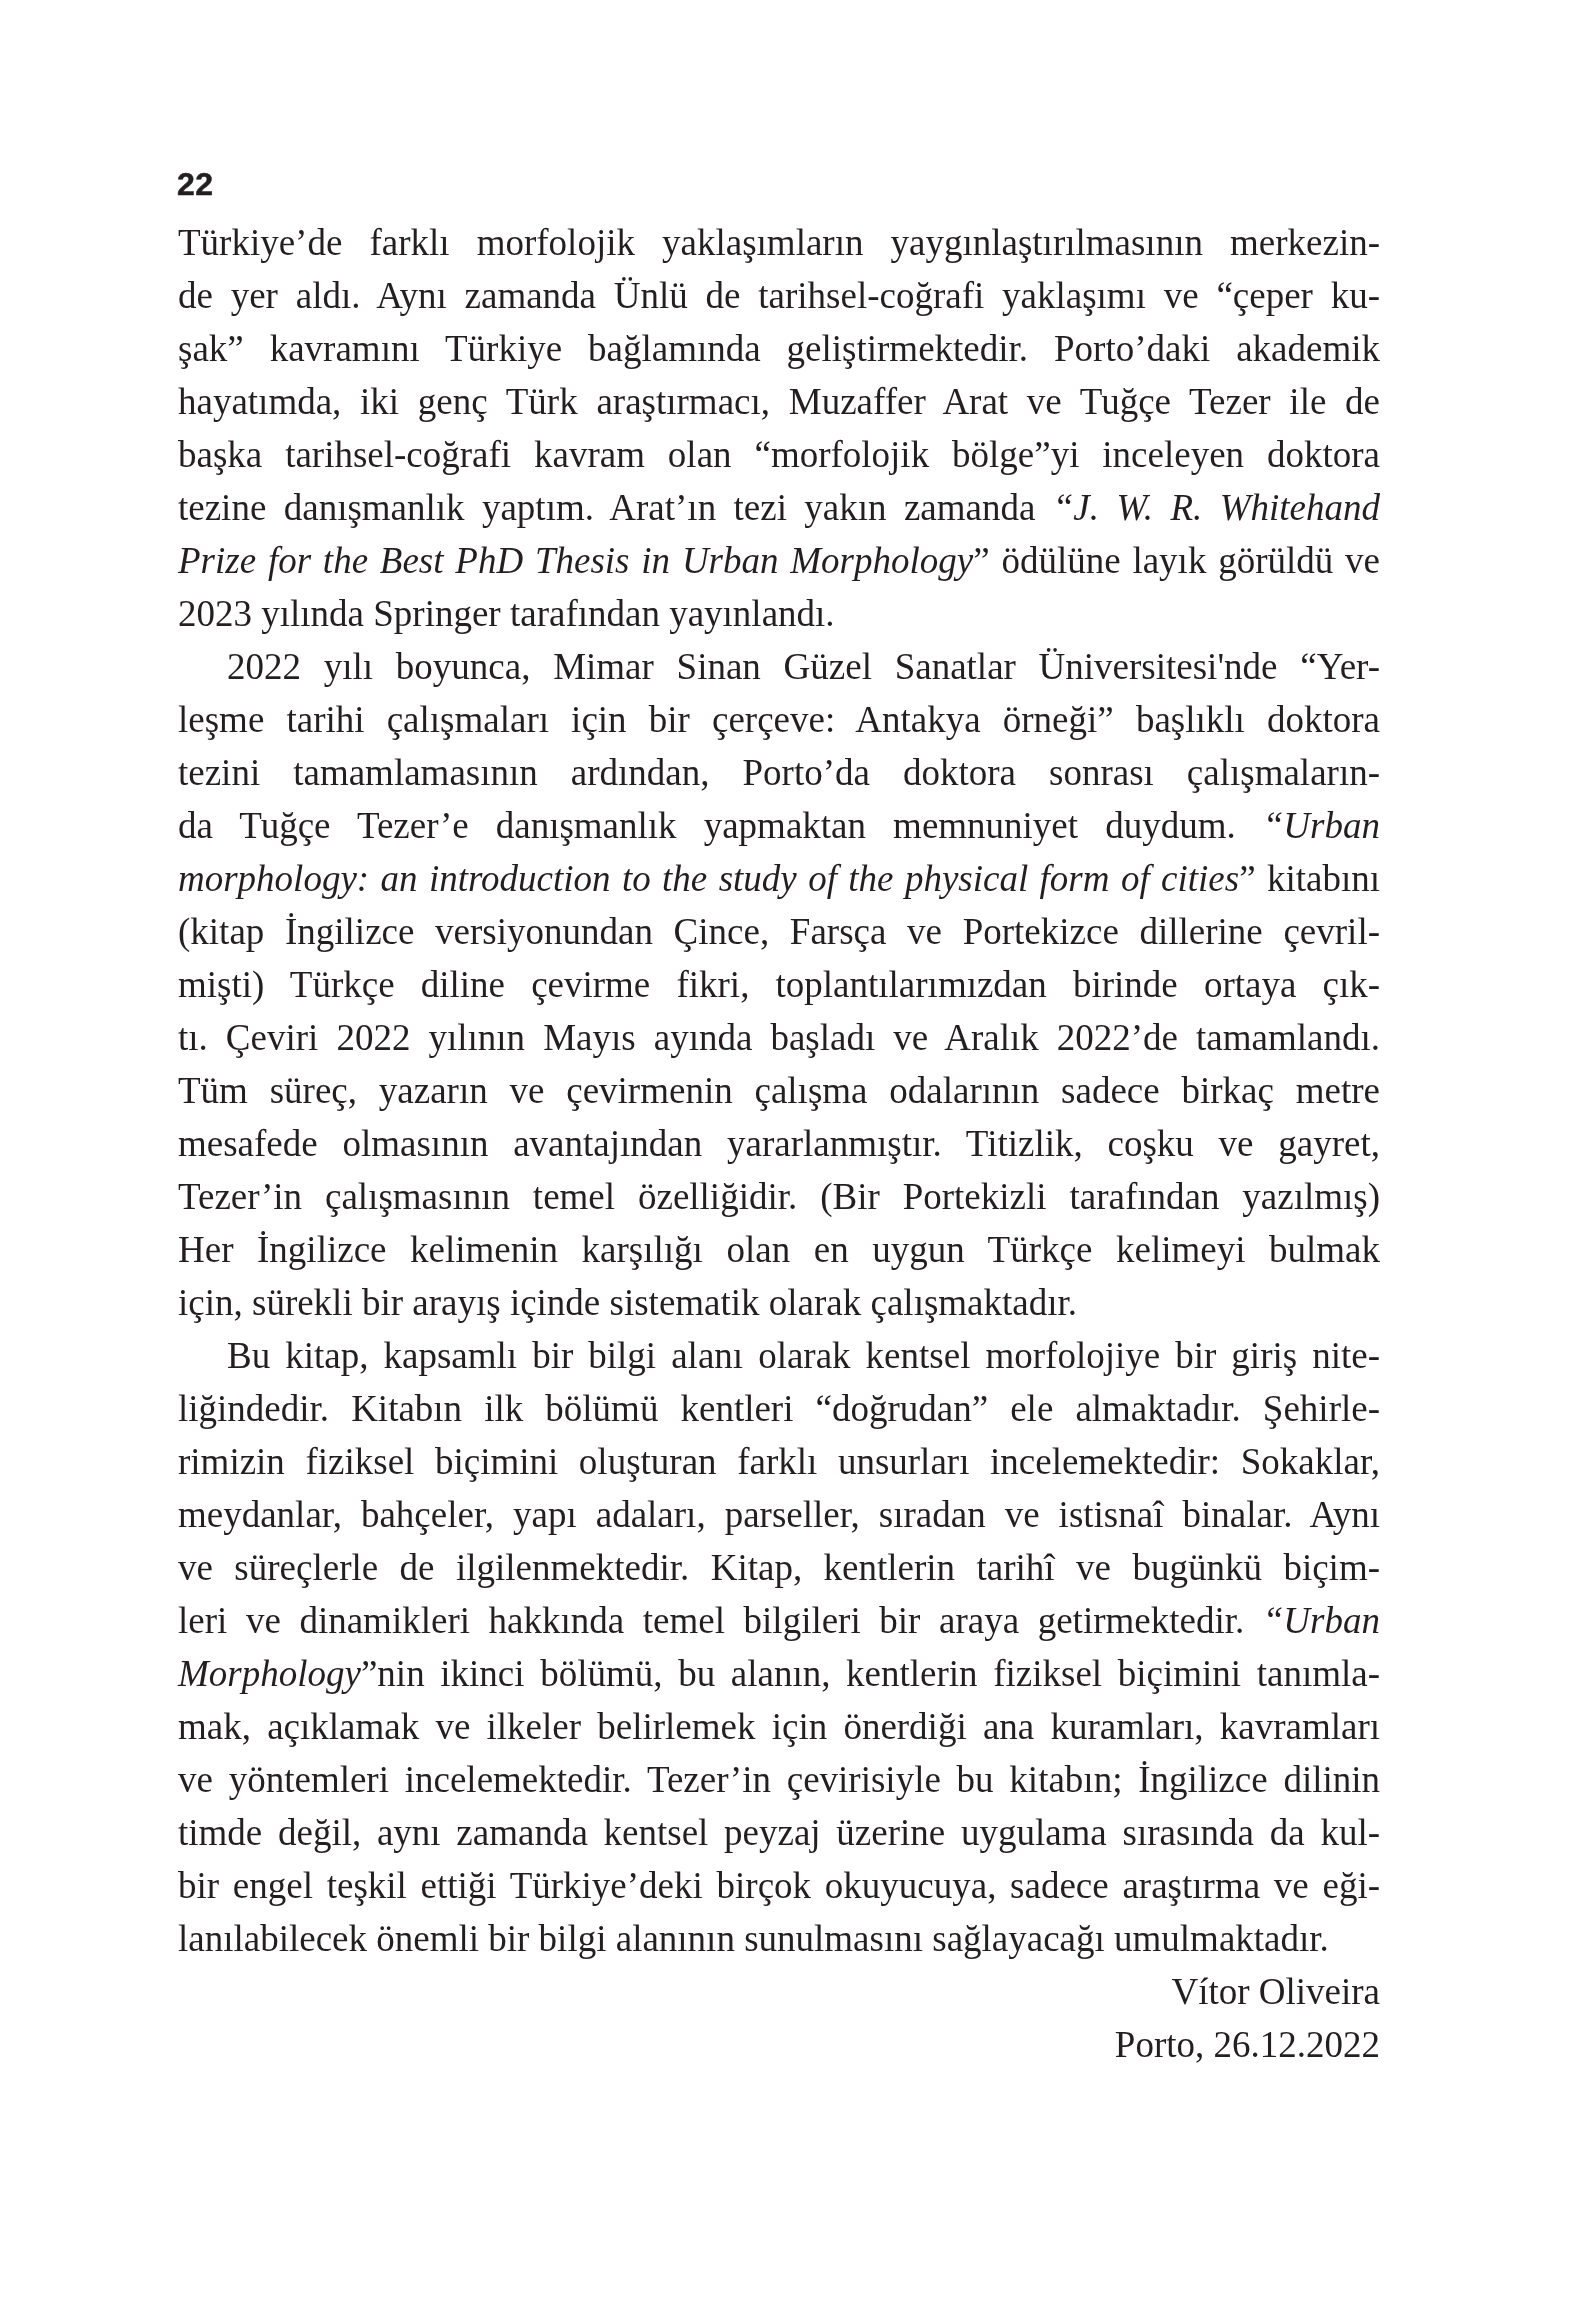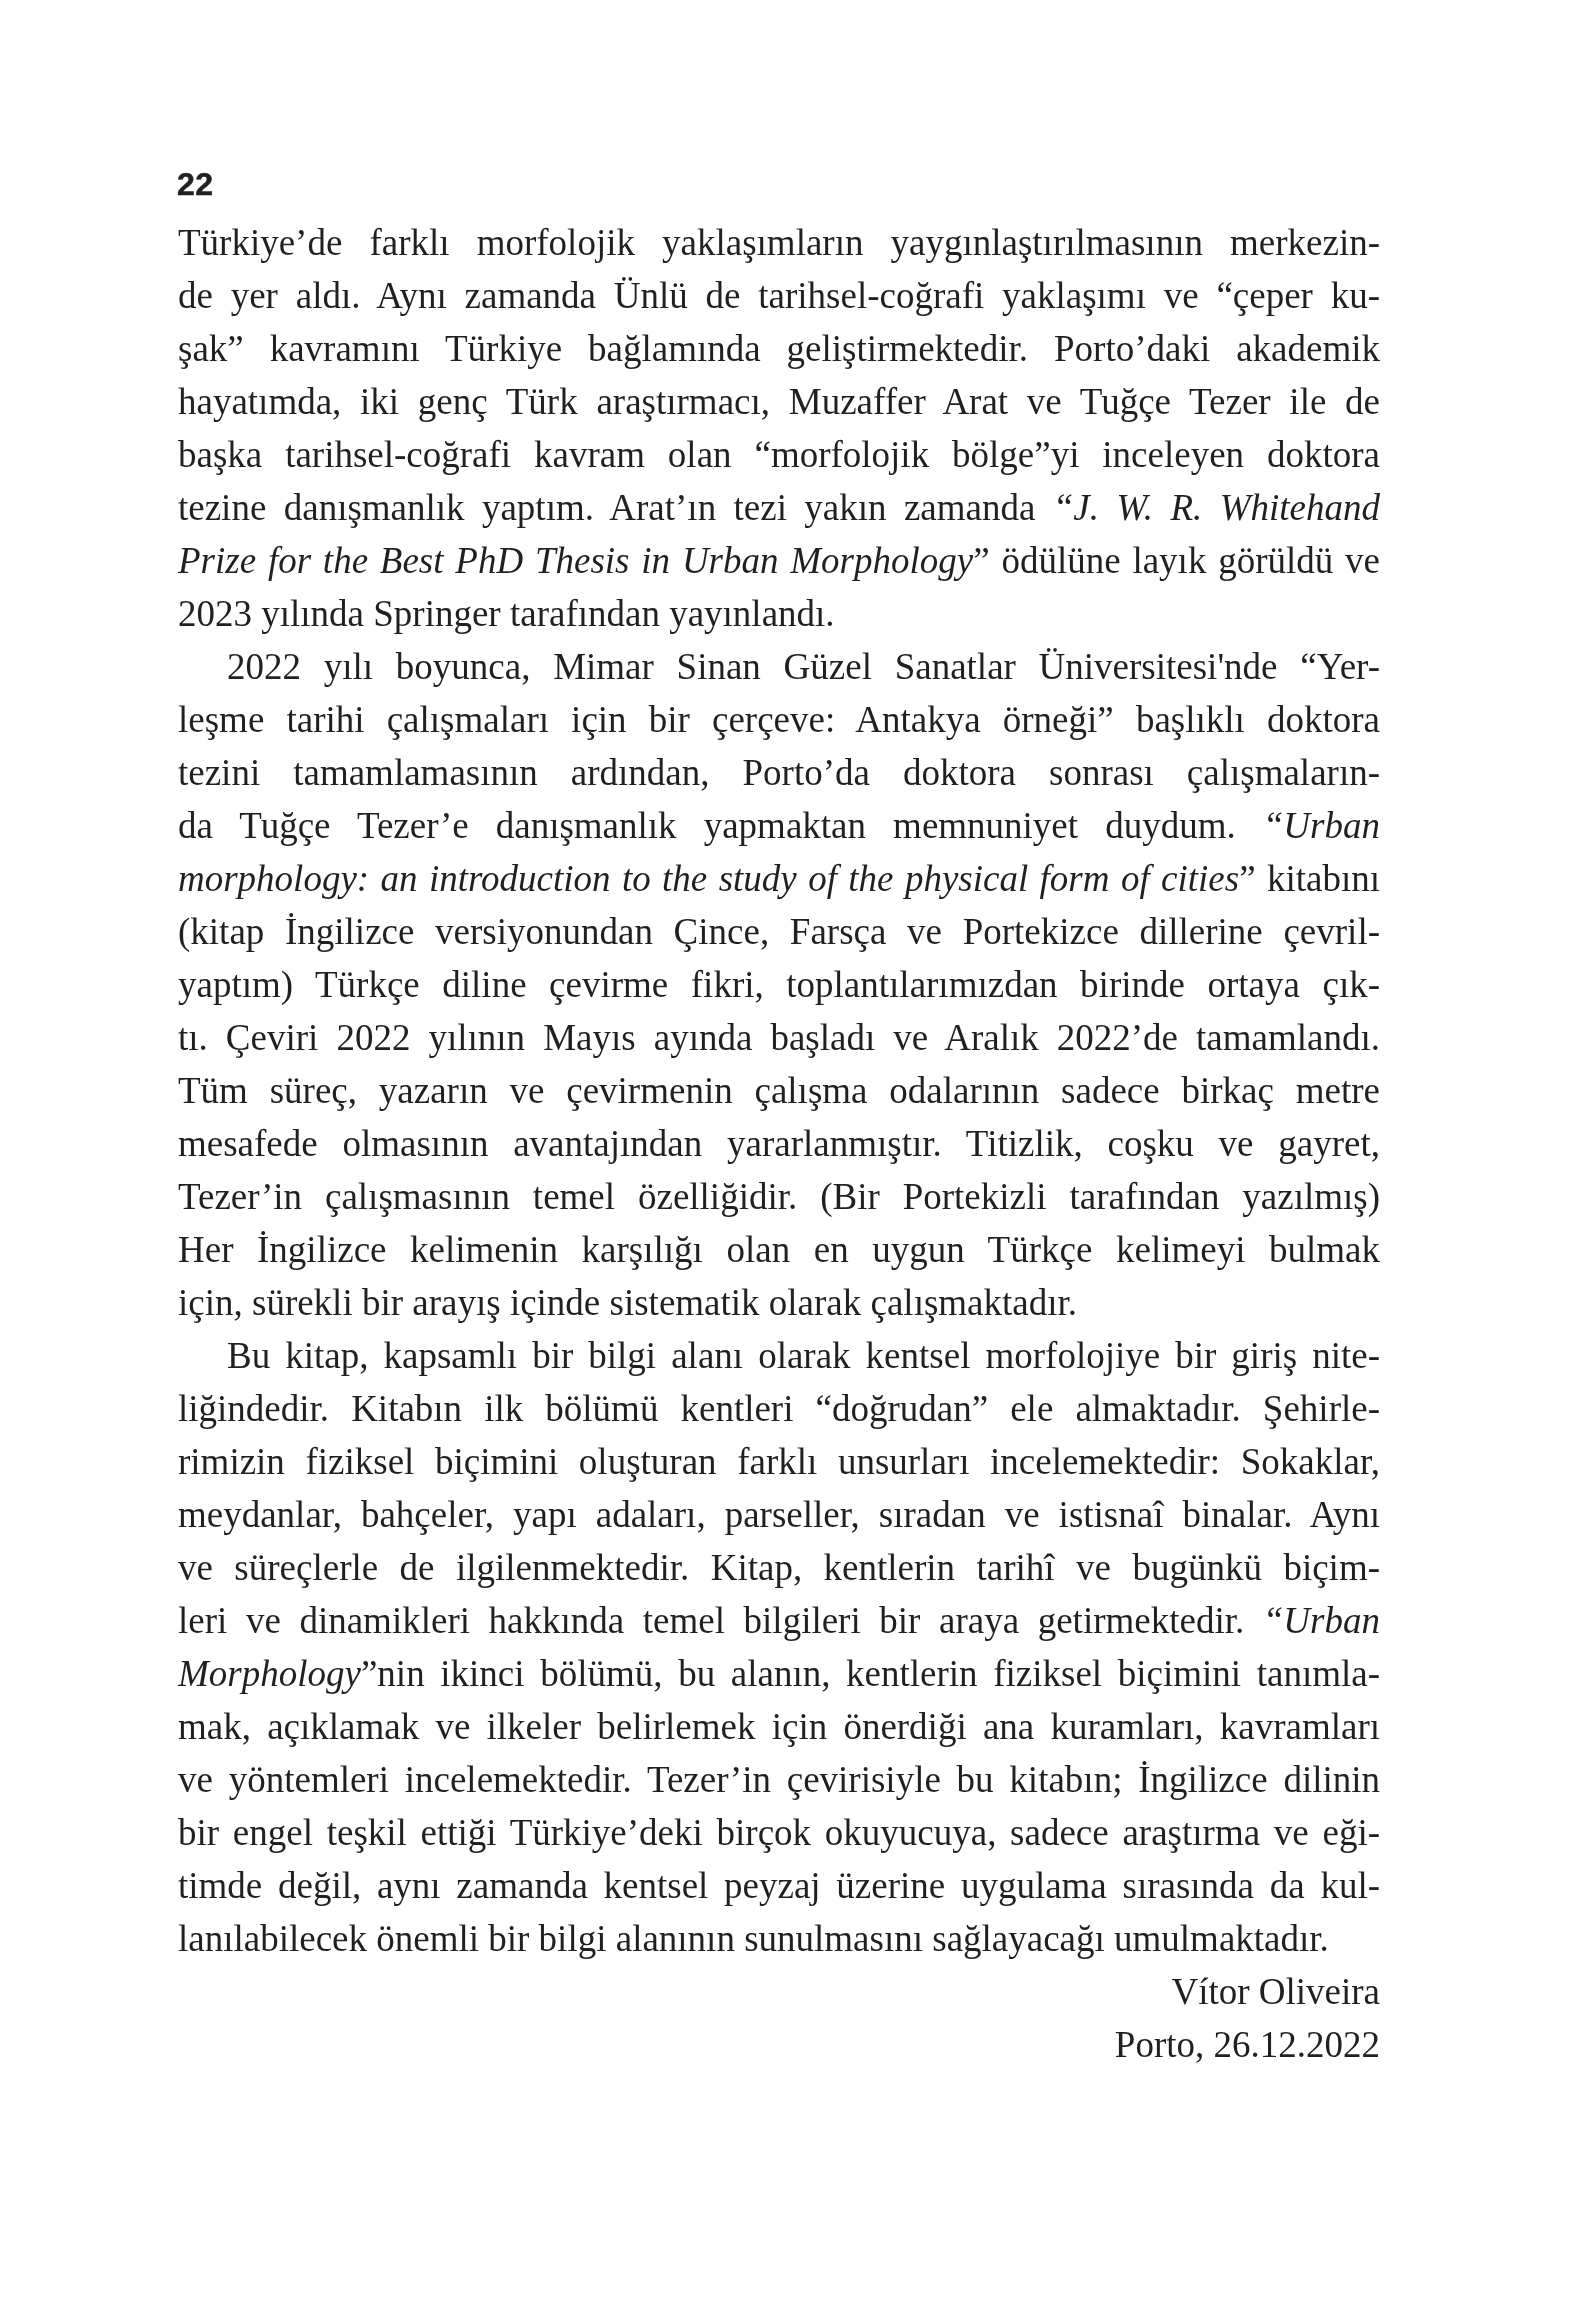--- a/index.html
+++ b/index.html
@@ -74,39 +74,39 @@
         <div class="line" style="white-space: normal;"><span class="it">Prize for the Best PhD Thesis in Urban Morphology</span><span>” ödülüne layık görüldü ve</span></div>
         <div class="line last" style="white-space: normal;"><span>2023 yılında Springer tarafından yayınlandı.</span></div>
       </div>
       <div>
         <div class="line indent" style="white-space: normal;"><span>2022 yılı boyunca, Mimar Sinan Güzel Sanatlar Üniversitesi'nde “Yer-</span></div>
         <div class="line" style="white-space: normal;"><span>leşme tarihi çalışmaları için bir çerçeve: Antakya örneği” başlıklı doktora</span></div>
         <div class="line" style="white-space: normal;"><span>tezini tamamlamasının ardından, Porto’da doktora sonrası çalışmaların-</span></div>
         <div class="line" style="white-space: normal;"><span>da Tuğçe Tezer’e danışmanlık yapmaktan memnuniyet duydum.  </span><span class="it">“Urban</span></div>
         <div class="line" style="white-space: normal;"><span class="it">morphology: an introduction to the study of the physical form of cities</span><span>” kitabını</span></div>
         <div class="line" style="white-space: normal;"><span>(kitap İngilizce versiyonundan Çince, Farsça ve Portekizce dillerine çevril-</span></div>
-        <div class="line" style="white-space: normal;"><span>yaptım) Türkçe diline çevirme fikri, toplantılarımızdan birinde ortaya çık-</span></div>
+        <div class="line" style="white-space: normal;"><span>mişti) Türkçe diline çevirme fikri, toplantılarımızdan birinde ortaya çık-</span></div>
         <div class="line" style="white-space: normal;"><span>tı. Çeviri 2022 yılının Mayıs ayında başladı ve Aralık 2022’de tamamlandı.</span></div>
         <div class="line" style="white-space: normal;"><span>Tüm süreç, yazarın ve çevirmenin çalışma odalarının sadece birkaç metre</span></div>
         <div class="line" style="white-space: normal;"><span>mesafede olmasının avantajından yararlanmıştır. Titizlik, coşku ve gayret,</span></div>
         <div class="line" style="white-space: normal;"><span>Tezer’in çalışmasının temel özelliğidir. (Bir Portekizli tarafından yazılmış)</span></div>
         <div class="line" style="white-space: normal;"><span>Her İngilizce kelimenin karşılığı olan en uygun Türkçe kelimeyi bulmak</span></div>
         <div class="line last" style="white-space: normal;"><span>için, sürekli bir arayış içinde sistematik olarak çalışmaktadır.</span></div>
       </div>
       <div>
         <div class="line indent" style="white-space: normal;"><span>Bu kitap, kapsamlı bir bilgi alanı olarak kentsel morfolojiye bir giriş nite-</span></div>
         <div class="line" style="white-space: normal;"><span>liğindedir. Kitabın ilk bölümü kentleri “doğrudan”  ele almaktadır. Şehirle-</span></div>
         <div class="line" style="white-space: normal;"><span>rimizin fiziksel biçimini oluşturan farklı unsurları incelemektedir: Sokaklar,</span></div>
         <div class="line" style="white-space: normal;"><span>meydanlar, bahçeler, yapı adaları, parseller, sıradan ve istisnaî binalar. Aynı</span></div>
         <div class="line" style="white-space: normal;"><span>ve süreçlerle de ilgilenmektedir. Kitap, kentlerin tarihî ve bugünkü biçim-</span></div>
         <div class="line" style="white-space: normal;"><span>leri ve dinamikleri hakkında temel bilgileri bir araya getirmektedir. </span><span class="it">“Urban</span></div>
         <div class="line" style="white-space: normal;"><span class="it">Morphology</span><span>”nin ikinci bölümü, bu alanın, kentlerin fiziksel biçimini tanımla-</span></div>
         <div class="line" style="white-space: normal;"><span>mak, açıklamak ve ilkeler belirlemek için önerdiği ana kuramları, kavramları</span></div>
         <div class="line" style="white-space: normal;"><span>ve yöntemleri incelemektedir. Tezer’in çevirisiyle bu kitabın; İngilizce dilinin</span></div>
+        <div class="line" style="white-space: normal;"><span>timde değil, aynı zamanda kentsel peyzaj üzerine uygulama sırasında da kul-</span></div>
         <div class="line" style="white-space: normal;"><span>bir engel teşkil ettiği Türkiye’deki birçok okuyucuya, sadece araştırma ve eği-</span></div>
-        <div class="line" style="white-space: normal;"><span>timde değil, aynı zamanda kentsel peyzaj üzerine uygulama sırasında da kul-</span></div>
         <div class="line last" style="white-space: normal;"><span>lanılabilecek önemli bir bilgi alanının sunulmasını sağlayacağı umulmaktadır.</span></div>
       </div>
     </div>
   <div class="line right" style="white-space: normal;">Vítor Oliveira</div>
   <div class="line right" style="white-space: normal;">Porto, 26.12.2022</div>
 </div>
 
 
 </body></html>

